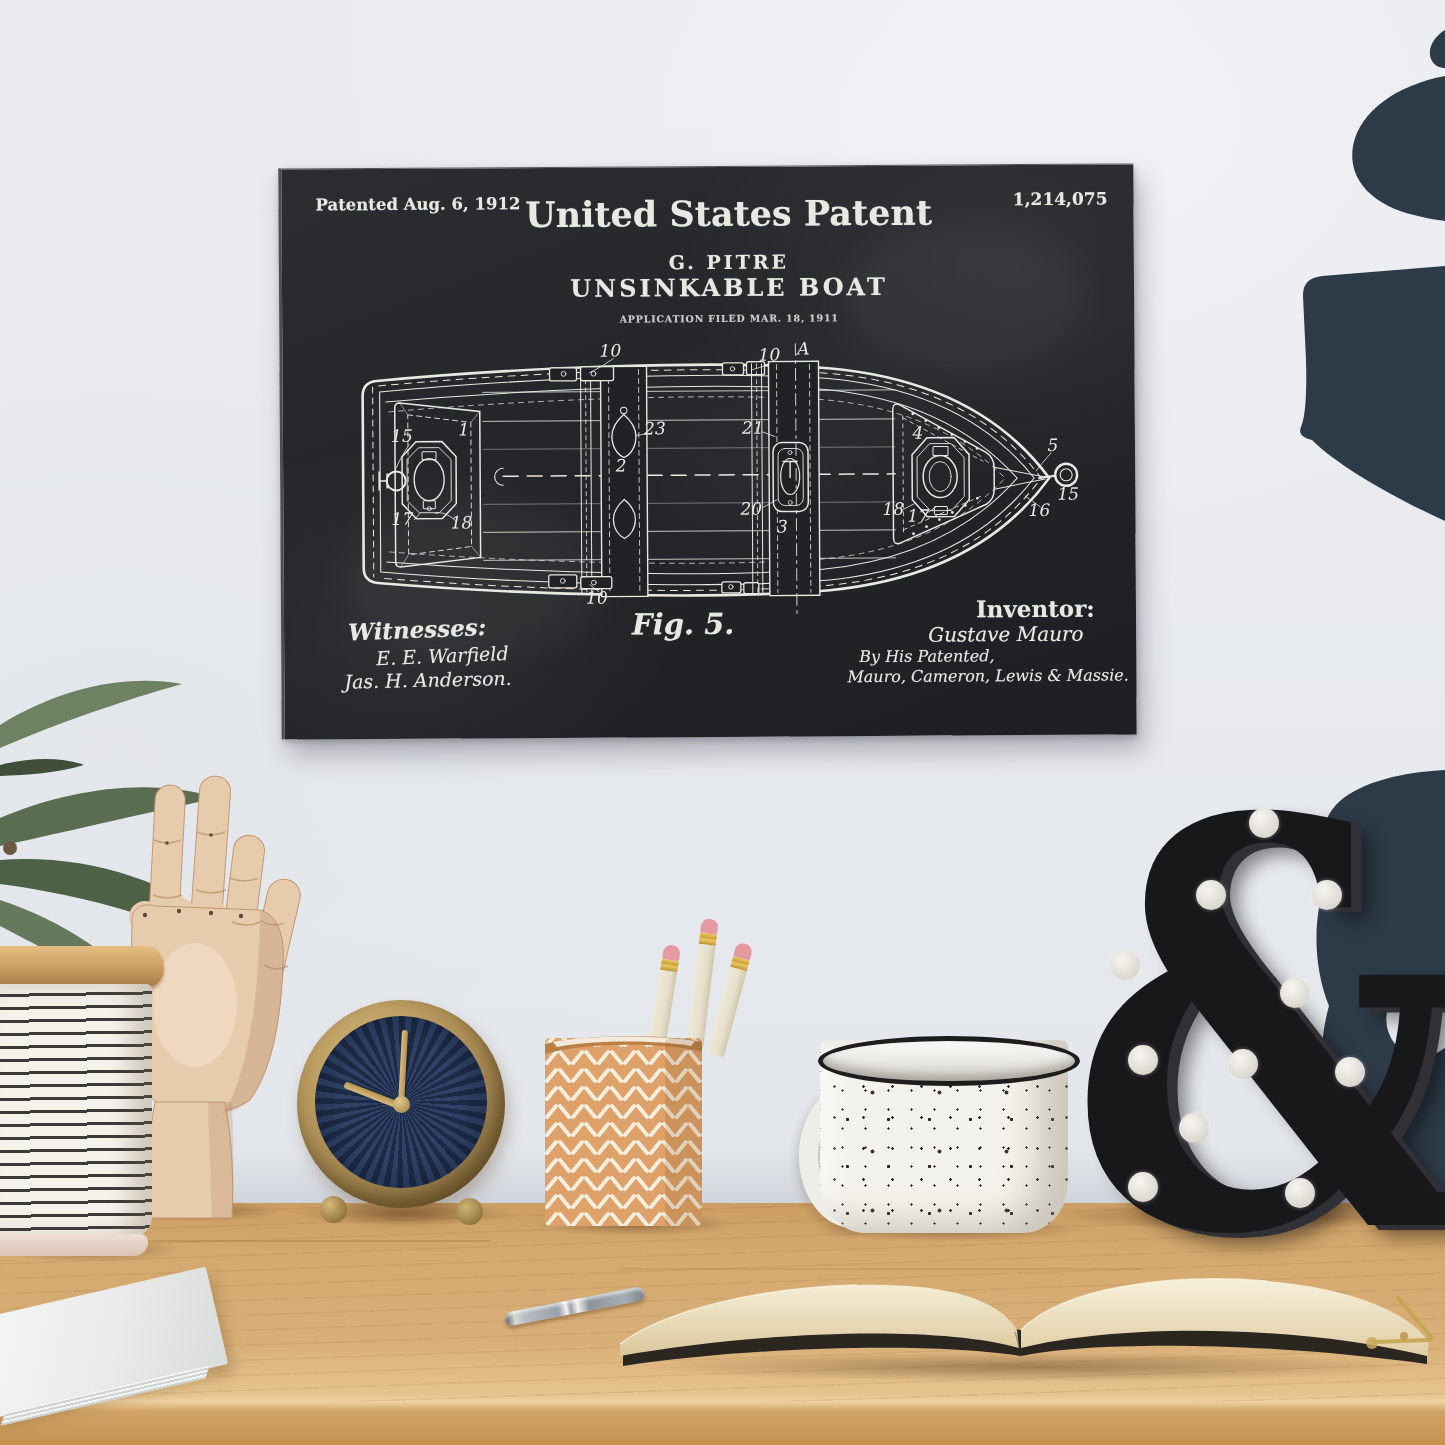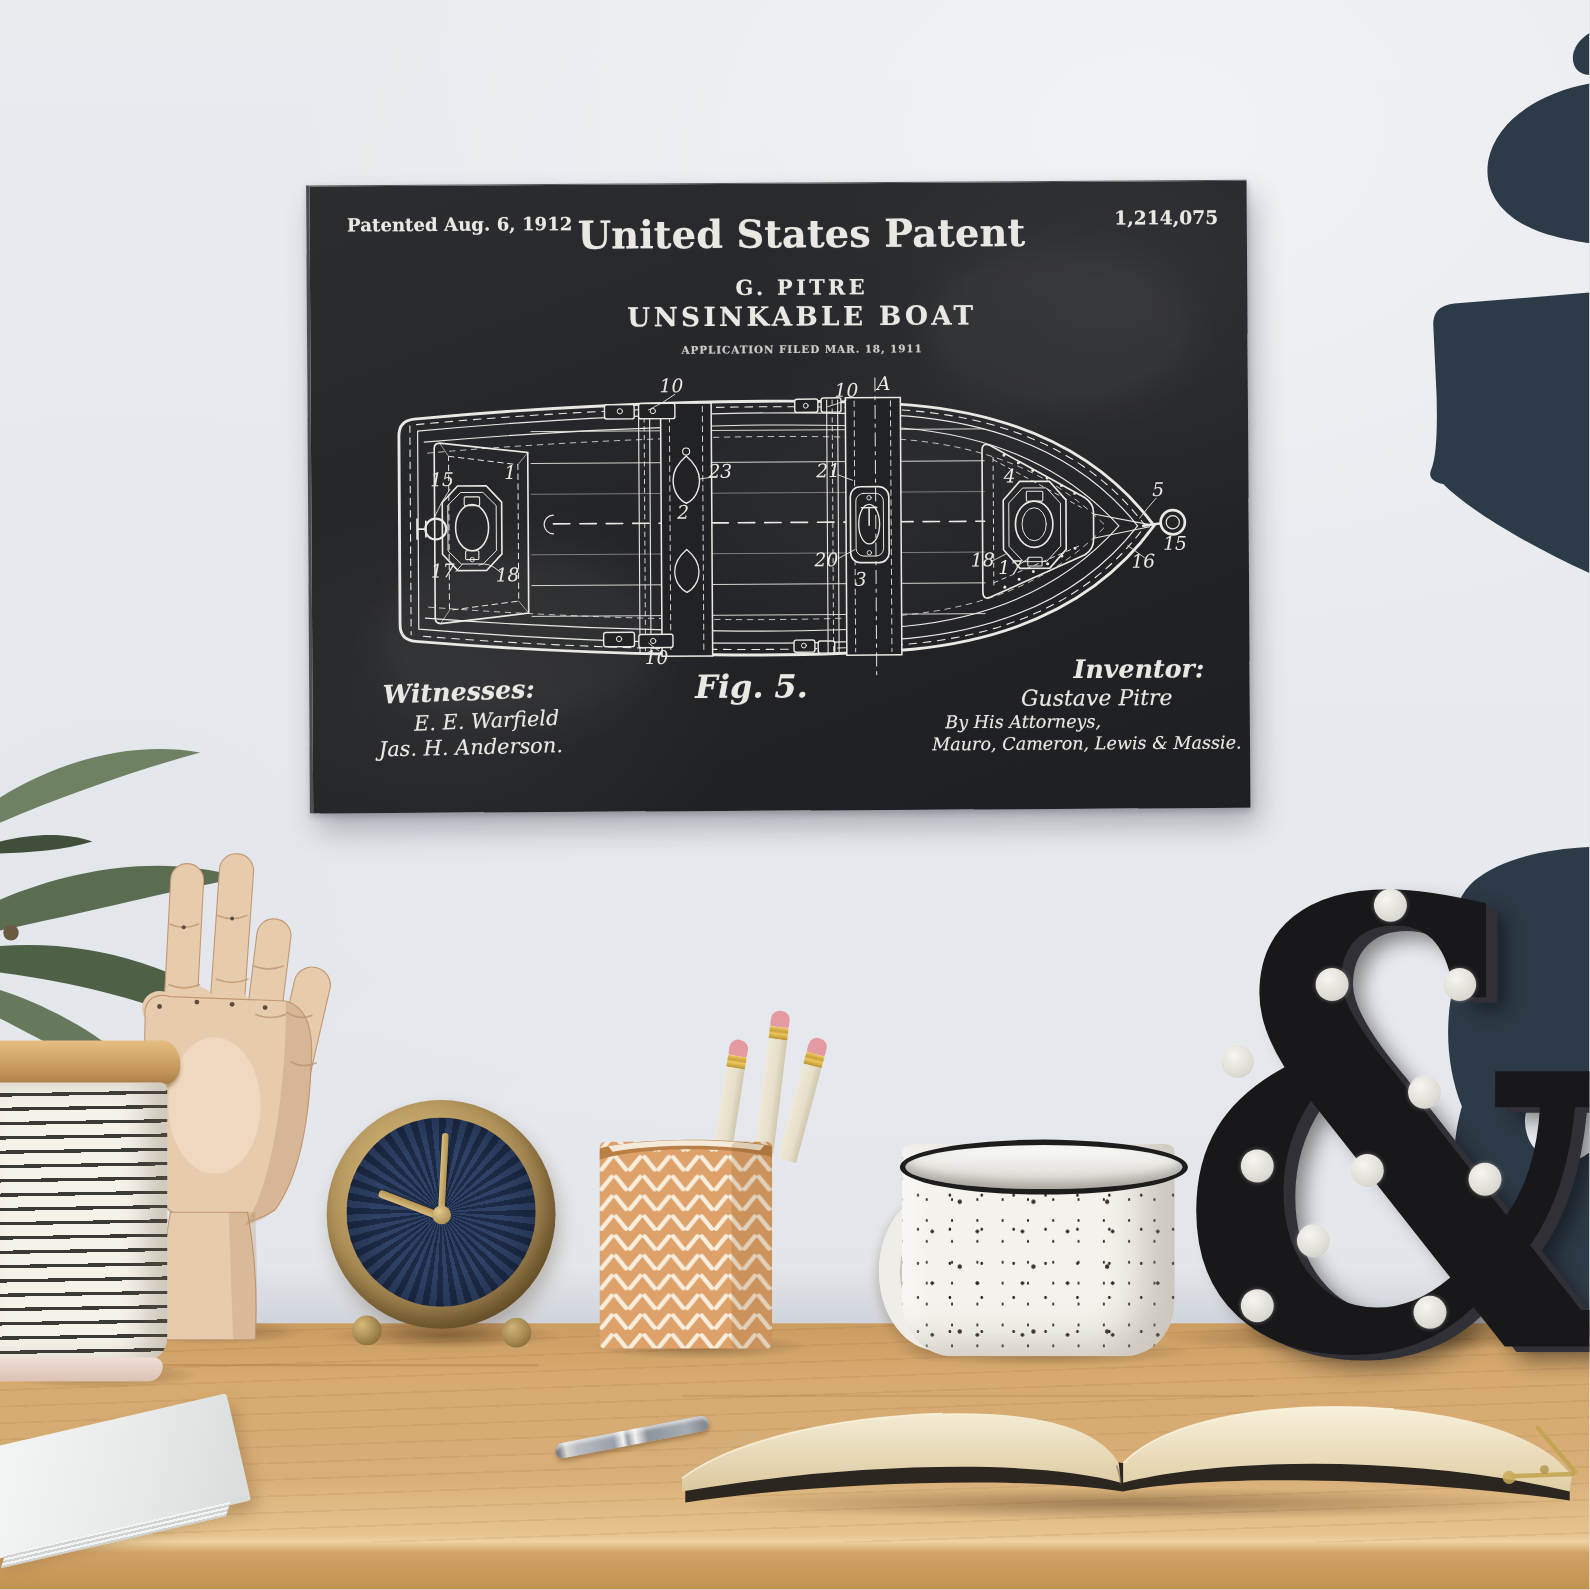--- a/index.html
+++ b/index.html
@@ -36,21 +36,21 @@
   .pt-name{left:0;right:0;top:84px;text-align:center;padding-left:42px;
            font-size:19px;font-weight:bold;letter-spacing:3px;}
   .pt-invention{left:0;right:0;top:106px;text-align:center;padding-left:42px;
            font-size:24px;font-weight:bold;letter-spacing:3px;}
   .pt-app{left:0;right:0;top:146px;text-align:center;padding-left:42px;
            font-size:9.5px;font-weight:bold;letter-spacing:.8px;opacity:.85;}
   .pt-fig{left:348px;top:440px;font-size:29px;font-weight:bold;font-style:italic;}
   .pt-wit{left:64px;top:447px;font-size:23px;font-weight:bold;font-style:italic;transform:rotate(-2deg);}
   .pt-wsig1{left:92px;top:476px;font-size:19px;font-style:italic;transform:rotate(-2deg);}
   .pt-wsig2{left:60px;top:500px;font-size:19px;font-style:italic;transform:rotate(-1deg);}
-  .pt-inv{left:692px;top:430px;font-size:23px;font-weight:bold;font-style:italic;}
+  .pt-inv{left:692px;top:430px;font-size:23px;font-weight:bold;}
   .pt-isig{left:644px;top:457px;font-size:20px;font-style:italic;}
   .pt-by{left:575px;top:481px;font-size:16px;font-style:italic;}
   .pt-att{left:563px;top:501px;font-size:16px;font-style:italic;}
   .diagram{position:absolute;inset:0;}
   .plabel{font-family:"DejaVu Serif",serif;font-style:italic;font-size:17px;
           fill:#e9e8e2;text-anchor:middle;}
   
   .desk-surface{position:absolute;left:0;top:1203px;width:1445px;height:200px;
     background:
       repeating-linear-gradient(178deg, rgba(120,75,30,.09) 0 1.5px, rgba(120,75,30,0) 1.5px 15px),
@@ -299,22 +299,22 @@
         <text class="plabel" x="785" y="335">15</text>
         <text class="plabel" x="756" y="351">16</text>
       </g>
     </svg>
 
     <div class="pt pt-fig chalk">Fig. 5.</div>
     <div class="pt pt-wit chalk">Witnesses:</div>
     <div class="pt pt-wsig1 chalk">E. E. Warfield</div>
     <div class="pt pt-wsig2 chalk">Jas. H. Anderson.</div>
     <div class="pt pt-inv chalk">Inventor:</div>
-    <div class="pt pt-isig chalk">Gustave Pitre</div>
-    <div class="pt pt-by chalk">By His Attorneys,</div>
+    <div class="pt pt-isig chalk">Gustave Mauro</div>
+    <div class="pt pt-by chalk">By His Patented,</div>
     <div class="pt pt-att chalk">Mauro, Cameron, Lewis &amp; Massie.</div>
   </div>
 
   <div class="desk-surface"></div>
   <div class="grain" style="left:20px;top:1240px;width:470px;height:2px;"></div>
   <div class="grain" style="left:620px;top:1268px;width:520px;height:2px;opacity:.6;"></div>
   <div class="desk-front"></div>
 
   <svg class="plant-svg" style="left:0;top:670px;" width="300" height="360" viewBox="0 0 300 360">
     <path d="M0,55 C60,18 125,4 182,14 C125,30 60,52 0,78 Z" fill="#6e8162"></path>

